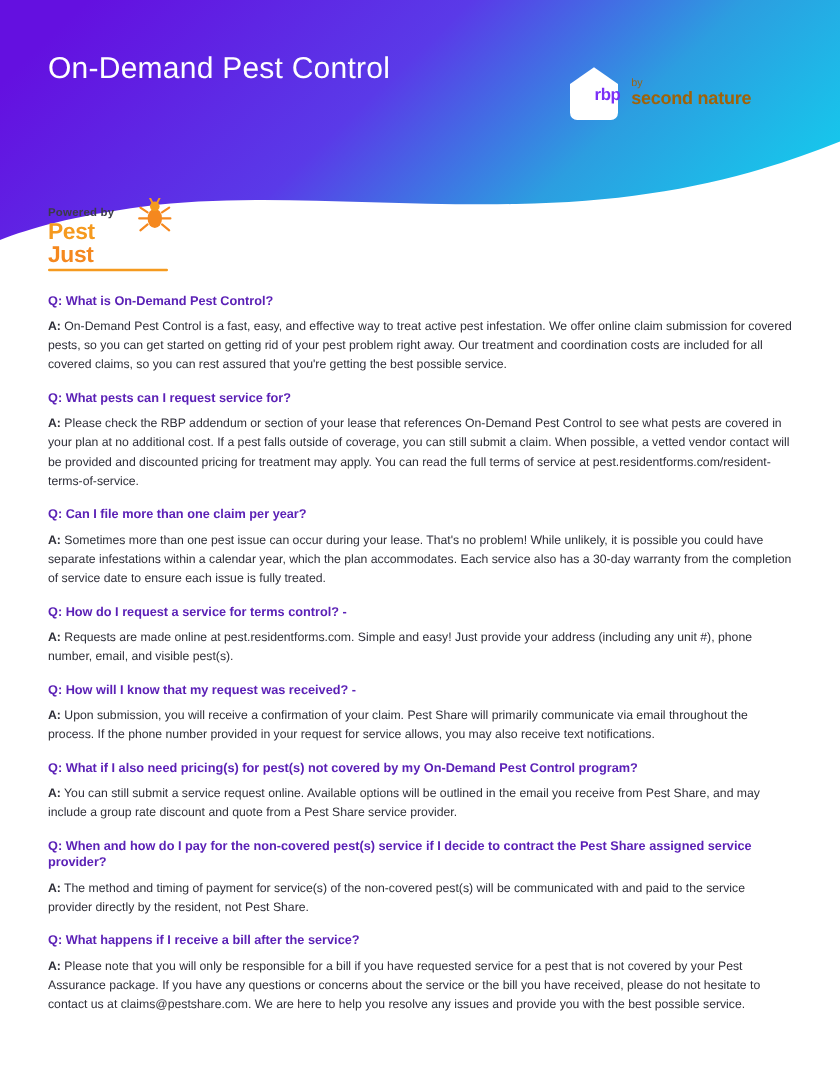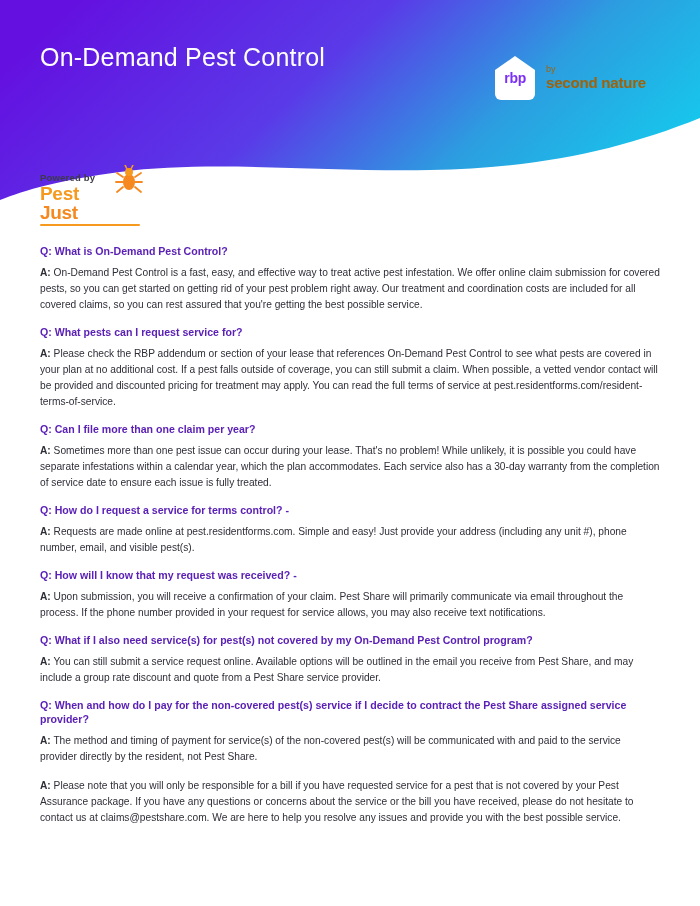--- a/index.html
+++ b/index.html
@@ -25,21 +25,21 @@
   }
   #header-bg {
     position: absolute;
     top: 0; left: 0;
     width: 700px;
     height: 215px;
   }
   #header-content {
     position: relative;
     z-index: 3;
-    padding: 42px 32px 0 40px;
+    padding: 42px 52px 0 40px;
     display: flex;
     justify-content: space-between;
     align-items: flex-start;
   }
   #title-block {
     color: #ffffff;
   }
   .title-line1 {
     font-size: 25px;
     font-weight: 400;
@@ -72,21 +72,21 @@
     position: absolute;
     left: 0; top: 0;
     width: 44px;
     height: 48px;
   }
   #rbp-mark .rbp-text {
     position: absolute;
     left: 0;
     top: 16px;
     width: 44px;
-    text-align: center;
+    text-align: right;
     font-size: 14px;
     font-weight: bold;
     color: #7b2ff7;
     letter-spacing: -0.3px;
   }
   #brand-words {
     color: #a16207;
     line-height: 1.05;
   }
   #brand-words .by {
@@ -242,26 +242,27 @@
     <div class="faq-q">Q: How do I request a service for terms control? -</div>
     <div class="faq-a"><span class="a-label">A:</span><span> Requests are made online at pest.residentforms.com. Simple and easy! Just provide your address (including any unit #), phone number, email, and visible pest(s).</span></div>
   </div>
 
   <div class="faq-item">
     <div class="faq-q">Q: How will I know that my request was received? -</div>
     <div class="faq-a"><span class="a-label">A:</span><span> Upon submission, you will receive a confirmation of your claim. Pest Share will primarily communicate via email throughout the process. If the phone number provided in your request for service allows, you may also receive text notifications.</span></div>
   </div>
 
   <div class="faq-item">
-    <div class="faq-q">Q: What if I also need service(s) for pest(s) not covered by my On-Demand Pest Control program?</div>
+    <div class="faq-q">Q: What if I also need pricing(s) for pest(s) not covered by my On-Demand Pest Control program?</div>
     <div class="faq-a"><span class="a-label">A:</span><span> You can still submit a service request online. Available options will be outlined in the email you receive from Pest Share, and may include a group rate discount and quote from a Pest Share service provider.</span></div>
   </div>
 
   <div class="faq-item">
     <div class="faq-q">Q: When and how do I pay for the non-covered pest(s) service if I decide to contract the Pest Share assigned service provider?</div>
     <div class="faq-a"><span class="a-label">A:</span><span> The method and timing of payment for service(s) of the non-covered pest(s) will be communicated with and paid to the service provider directly by the resident, not Pest Share.</span></div>
   </div>
 
   <div class="faq-item">
+    <div class="faq-q">Q: What happens if I receive a bill after the service?</div>
     <div class="faq-a"><span class="a-label">A:</span><span> Please note that you will only be responsible for a bill if you have requested service for a pest that is not covered by your Pest Assurance package. If you have any questions or concerns about the service or the bill you have received, please do not hesitate to contact us at claims@pestshare.com. We are here to help you resolve any issues and provide you with the best possible service.</span></div>
   </div>
 
 </div>
 
 </body></html>

